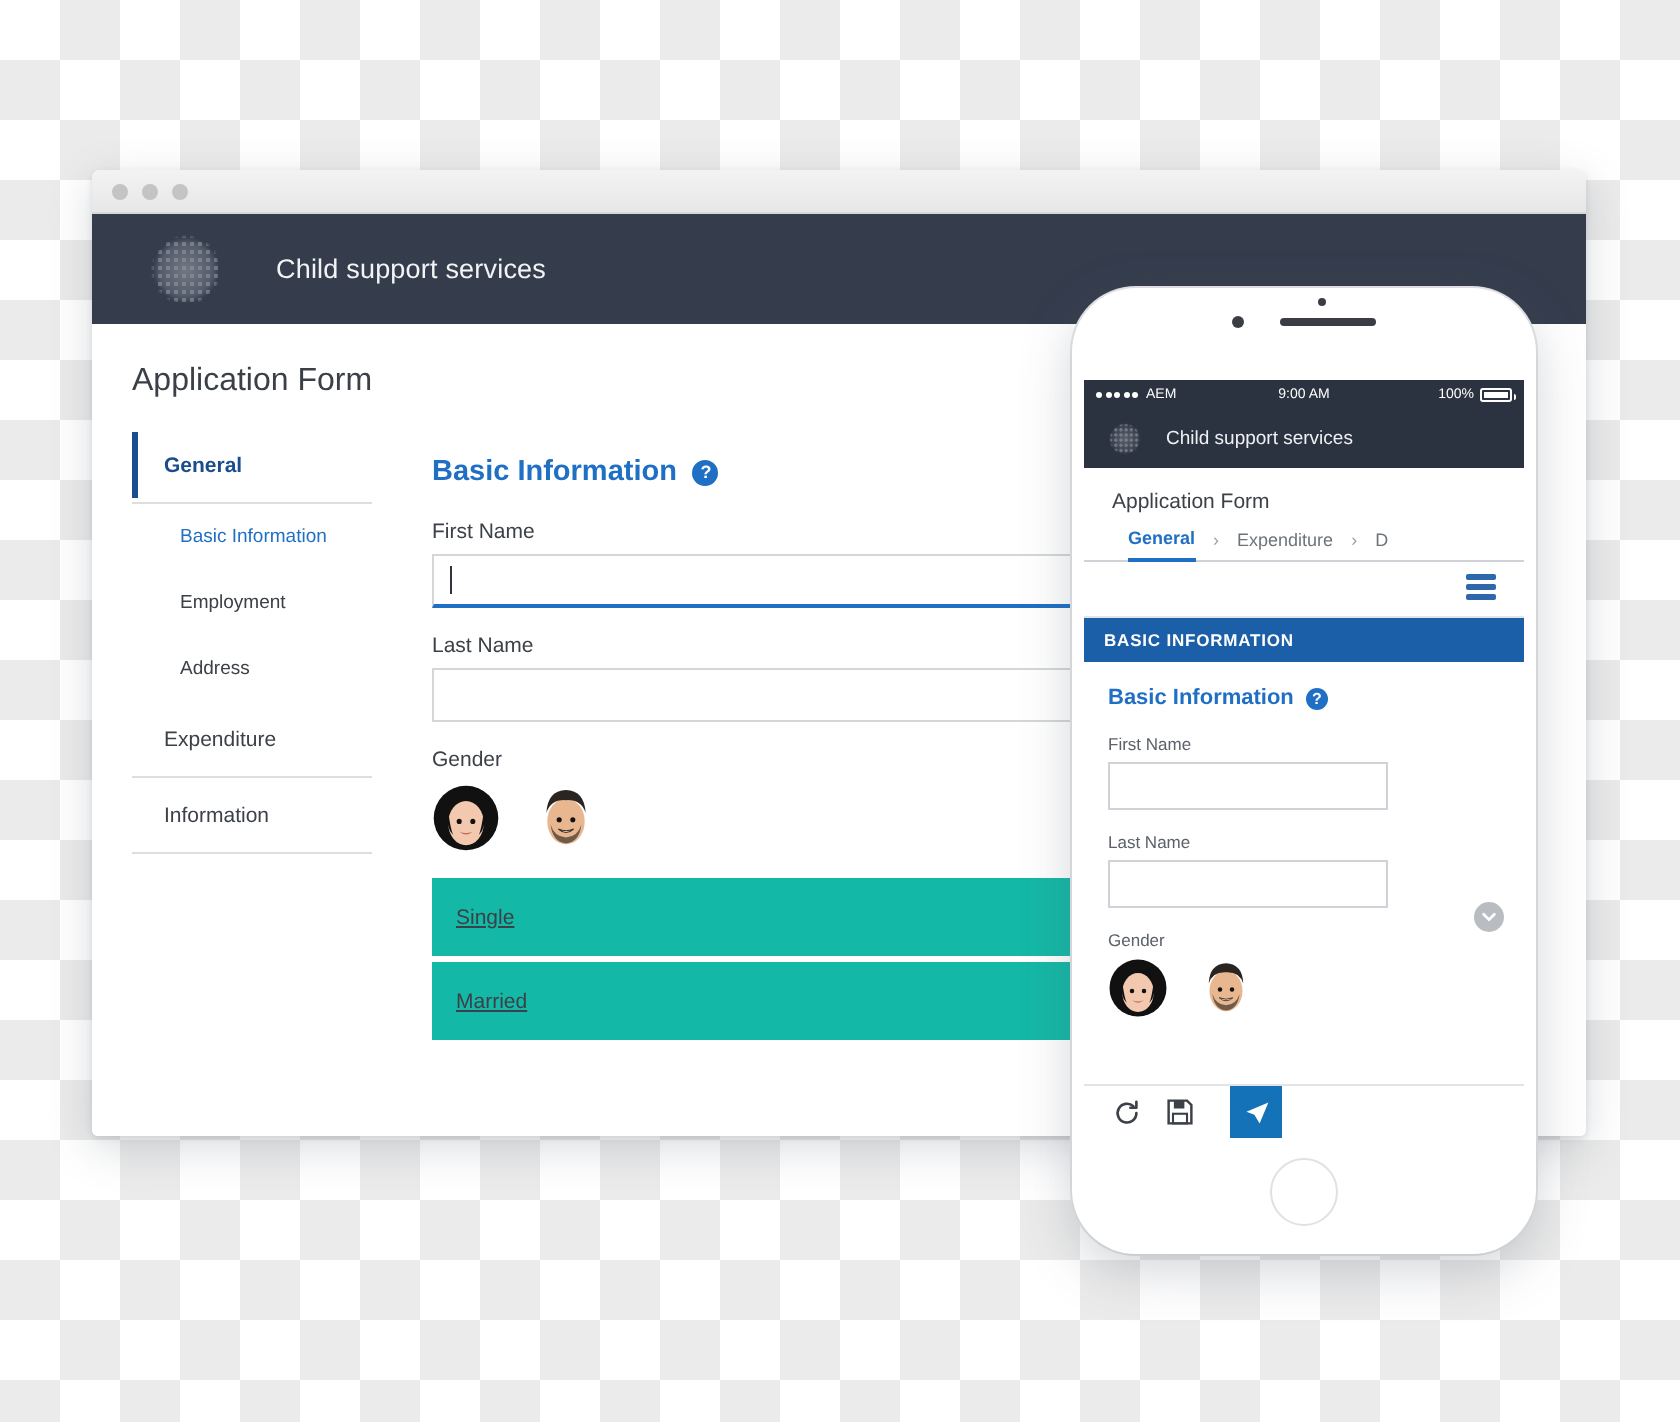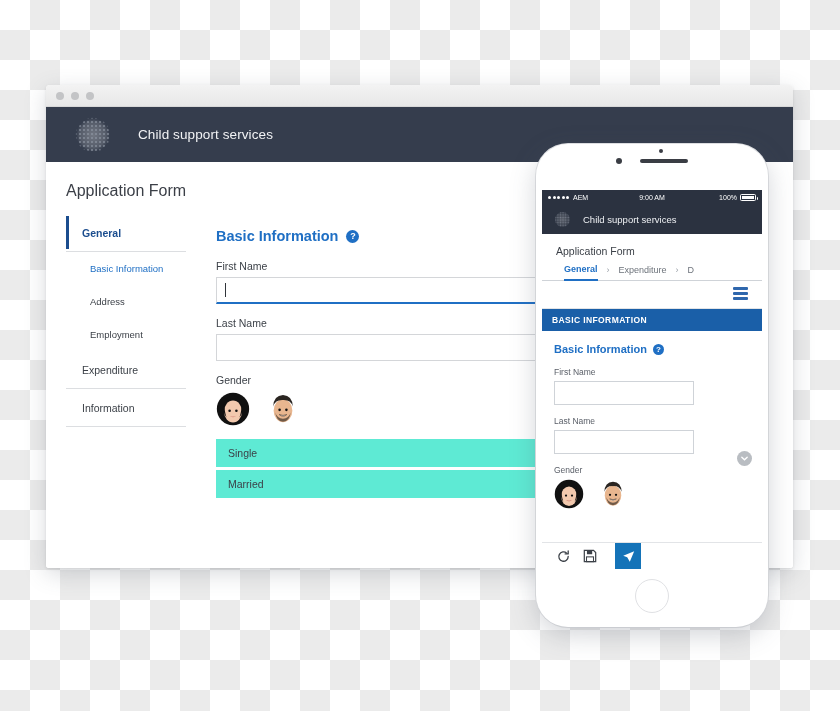--- a/index.html
+++ b/index.html
@@ -128,25 +128,25 @@
   .dob-cell { display: flex; flex-direction: column; }
   .dob-cap { font-size: 6.5px; color: #9aa0a8; letter-spacing: 0.5px; margin-bottom: 3px; }
   .dob-box {
     width: 38px; height: 32px; border: 1px solid #d4d6d9;
     display: flex; align-items: center; justify-content: center;
     font-size: 11px; color: #a7acb3; background: #fff;
   }
 
   .marital-label { font-size: 10.5px; color: #3c4148; margin: 13px 0 4px; }
   .choice {
-    width: 320px; height: 28px;
-    background: #5eead4;
+    width: 320px; height: 39px;
+    background: #14b8a6;
     display: flex; align-items: center;
     padding-left: 12px; font-size: 10.5px; color: #3c4148;
-    margin-bottom: 3px; cursor: pointer;
+    margin-bottom: 3px; cursor: pointer; text-decoration: underline;
   }
 
   
   .phone {
     position: absolute;
     left: 536px; top: 144px;
     width: 232px; height: 483px;
     background: #ffffff;
     border-radius: 32px;
     box-shadow: 0 8px 26px rgba(80,90,105,0.26), 0 0 0 1px #e6e7e9;
@@ -300,24 +300,24 @@
     <div class="form-layout">
 
       <div class="sidebar">
         <div class="nav-item group-head">
           <span>General</span>
         </div>
         <div class="nav-item sub active">
           <span>Basic Information</span>
         </div>
         <div class="nav-item sub">
+          <span>Employment</span>
+        </div>
+        <div class="nav-item sub">
           <span>Address</span>
-        </div>
-        <div class="nav-item sub">
-          <span>Employment</span>
         </div>
         <div class="nav-item">
           <span>Expenditure</span>
         </div>
         <div class="nav-item">
           <span>Information</span>
         </div>
       </div>
 
       <div class="form-pane">

